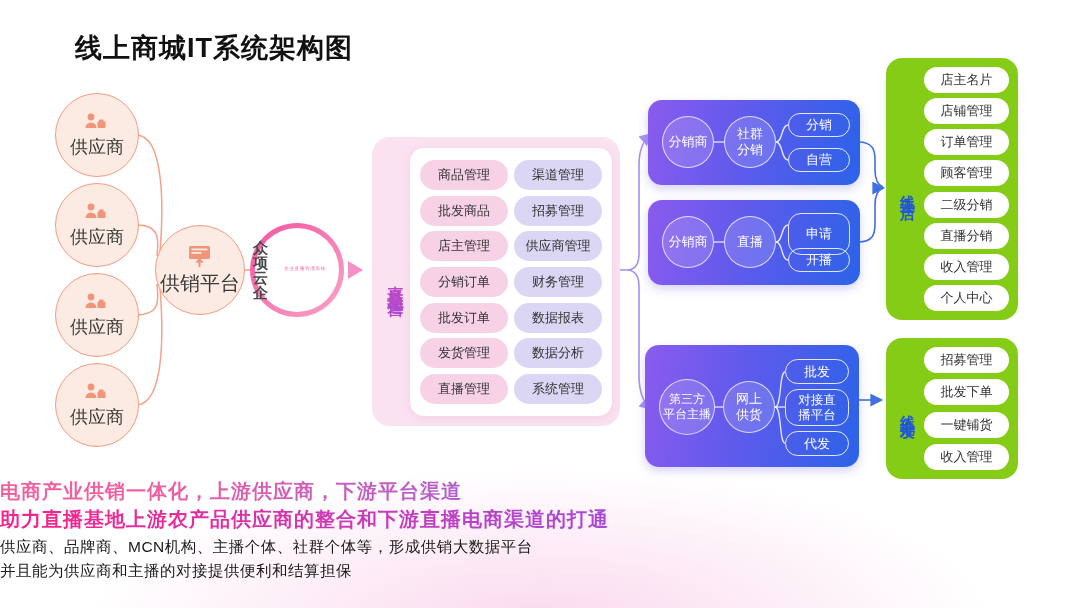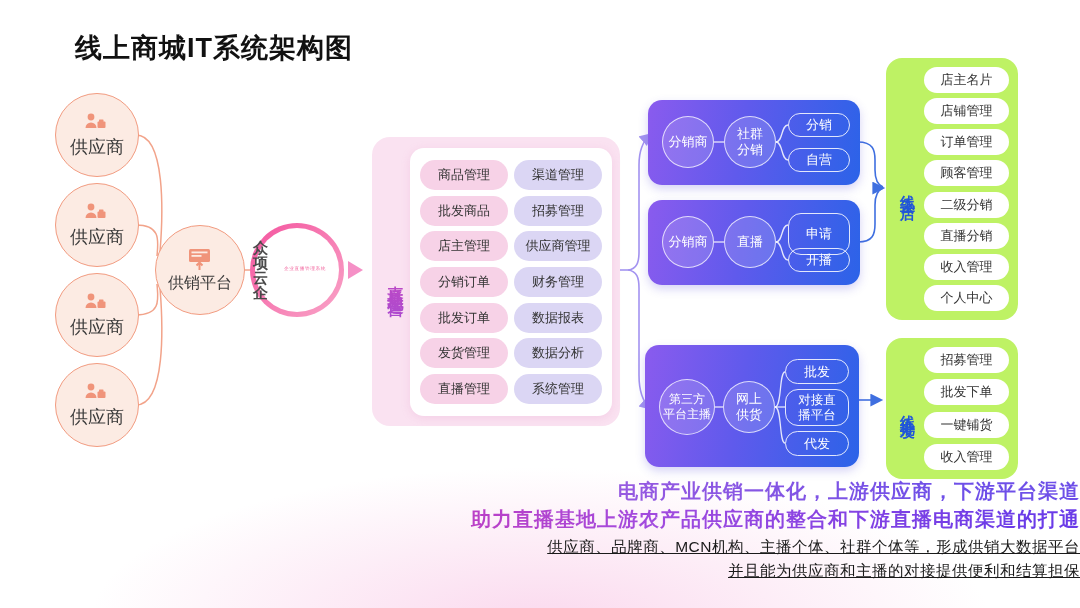--- a/index.html
+++ b/index.html
@@ -21,21 +21,21 @@
     position:absolute;width:84px;height:84px;border-radius:50%;
     background:#FCEBE3;border:1.5px solid #F29B80;box-sizing:border-box;
     display:flex;flex-direction:column;align-items:center;justify-content:center;gap:2px;
   }
   .s-circle .lbl{font-size:18px;color:#3a3a3a;}
   .hub-circle{
     position:absolute;left:155px;top:225px;width:90px;height:90px;border-radius:50%;
     background:#FCEBE3;border:1.5px solid #F29B80;box-sizing:border-box;
     display:flex;flex-direction:column;align-items:center;justify-content:center;gap:2px;
   }
-  .hub-circle .lbl{font-size:16px;color:#3a3a3a;}
+  .hub-circle .lbl{font-size:20px;color:#3a3a3a;}
   
   .logo-ring{
     position:absolute;left:250px;top:223px;width:94px;height:94px;border-radius:50%;
     background:linear-gradient(135deg,#F4549E,#F9A5C8);padding:5px;box-sizing:border-box;
   }
   .logo-inner{
     width:100%;height:100%;border-radius:50%;background:#fff;
     display:flex;flex-direction:row;align-items:center;justify-content:center;
   }
   .logo-name{font-size:15px;font-weight:700;color:#4a4a4a;letter-spacing:1px;line-height:1;}
@@ -75,36 +75,36 @@
     display:flex;align-items:center;justify-content:center;
     color:#fff;font-size:13px;text-align:center;line-height:1.25;
   }
   .p-pill{
     position:absolute;border-radius:13px;border:1.4px solid rgba(255,255,255,0.85);box-sizing:border-box;
     display:flex;align-items:center;justify-content:center;color:#fff;font-size:13px;text-align:center;line-height:1.2;
   }
   .prewrap{white-space:pre-line;}
   
   .b-panel{
-    position:absolute;left:886px;width:132px;border-radius:16px;background:#bef264;
+    position:absolute;left:886px;width:132px;border-radius:16px;background:#84cc16;
   }
   .b-panel .v-label{
     position:absolute;left:7px;top:0;height:100%;width:28px;display:flex;align-items:center;justify-content:center;
     writing-mode:vertical-rl;font-size:15px;font-weight:800;color:#2156D8;letter-spacing:3px;
   }
   .b-pills{
     position:absolute;left:38px;top:9px;right:9px;bottom:9px;
     display:flex;flex-direction:column;justify-content:space-between;
   }
   .b-pill{
     height:26px;border-radius:13px;background:#fff;display:flex;align-items:center;justify-content:center;
     font-size:13px;color:#333;white-space:nowrap;
   }
   
-  .foot{position:absolute;left:0;right:0;text-align:right;text-decoration:underline;}
+  .foot{position:absolute;left:0;right:0;text-align:left;}
   .foot.l1{top:478px;font-size:20px;font-weight:800;
     background:linear-gradient(90deg,#F0609E 12%,#9A5BE0 55%,#6E4FE8 88%);
     -webkit-background-clip:text;background-clip:text;color:transparent;letter-spacing:1px;}
   .foot.l2{top:506px;font-size:20px;font-weight:800;
     background:linear-gradient(90deg,#F5248E 5%,#A24BDE 60%,#6A3BE8 95%);
     -webkit-background-clip:text;background-clip:text;color:transparent;letter-spacing:1px;}
   .foot.l3{top:537px;font-size:15.5px;color:#1a1a1a;letter-spacing:0.5px;}
   .foot.l4{top:561px;font-size:15.5px;color:#1a1a1a;letter-spacing:0.5px;}
 </style>
 </head>

